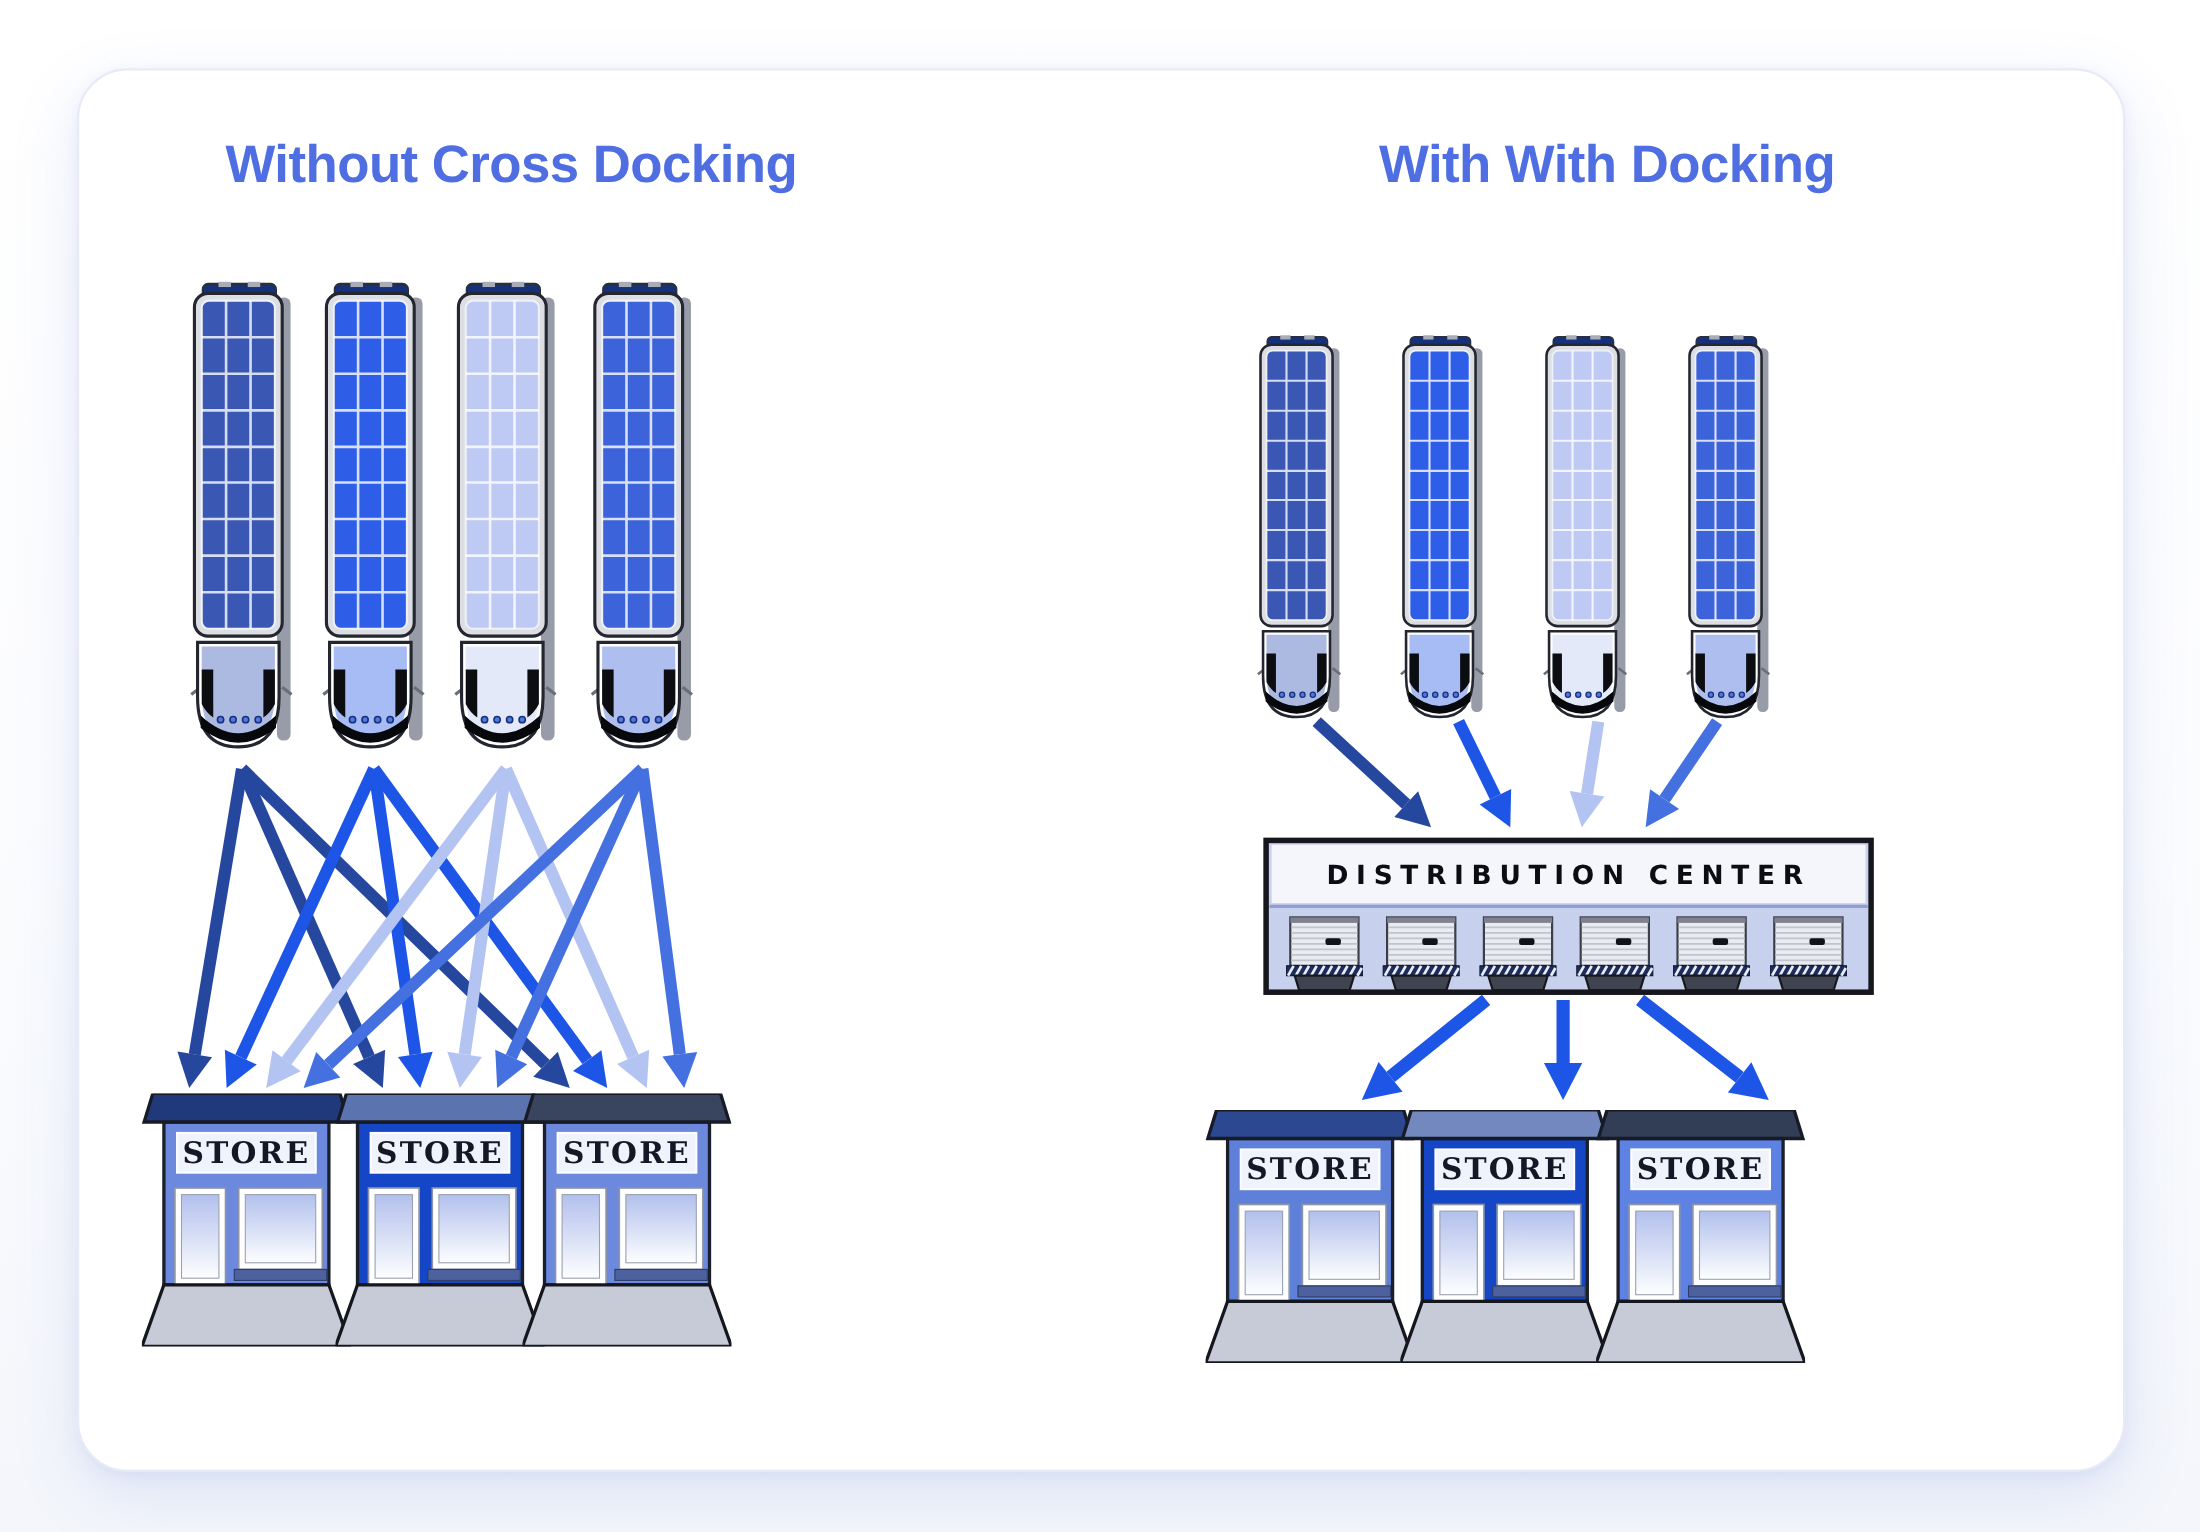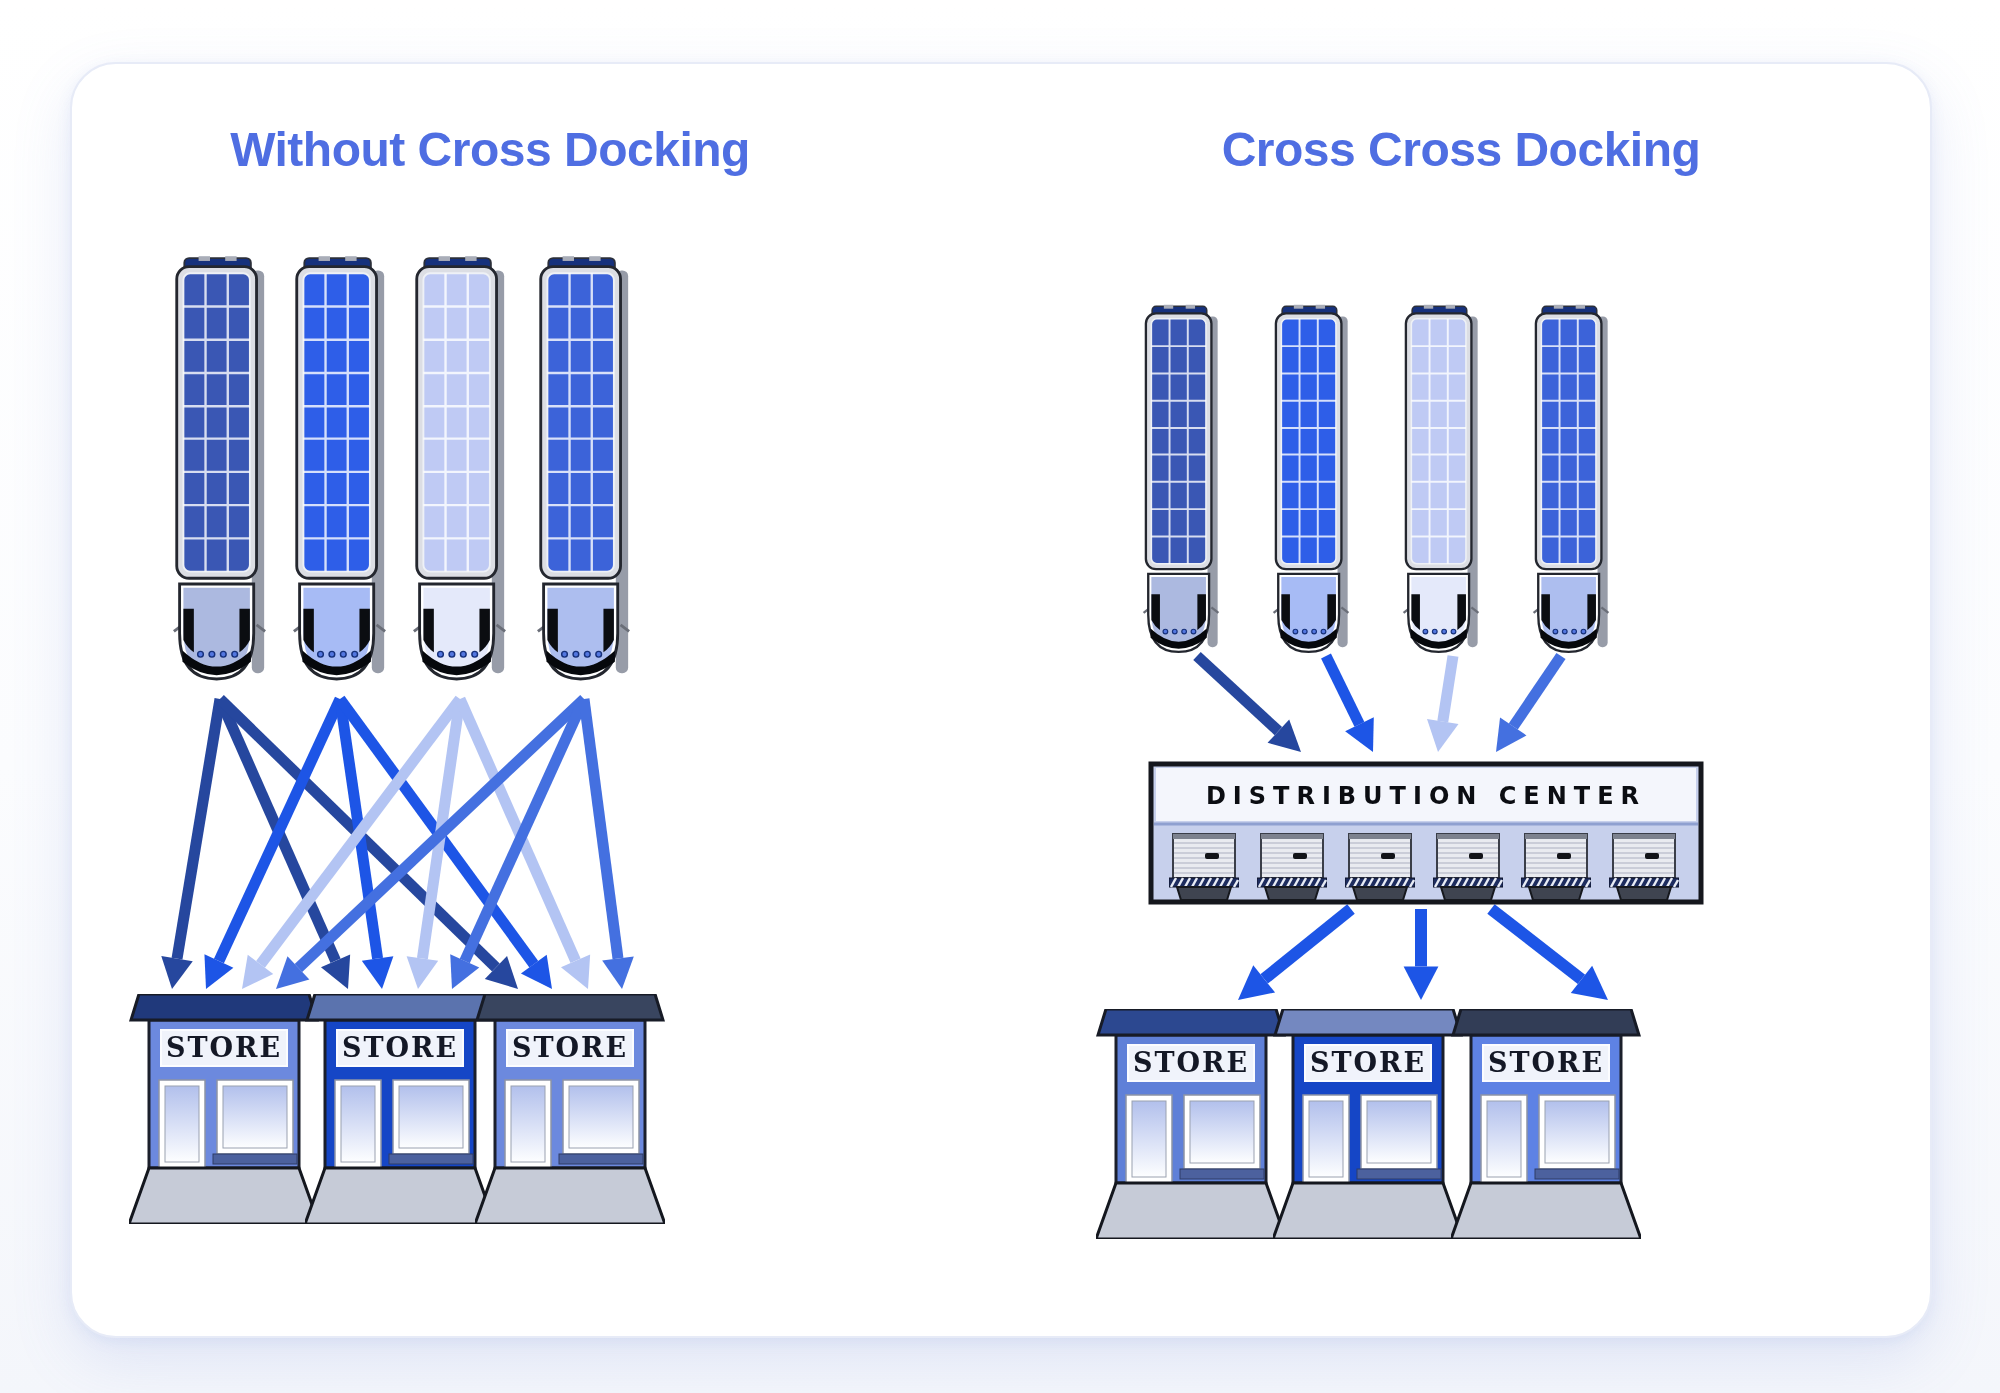--- a/index.html
+++ b/index.html
@@ -14,21 +14,21 @@
     border:2px solid #e7ebf7;
     box-shadow:0 22px 60px rgba(110,135,215,.16),0 4px 14px rgba(110,135,215,.10);
     display:flex;
   }
   .panel{position:relative;width:929px;height:1272px;}
   .panel-title{
     position:absolute;top:58px;margin:0;font-weight:bold;
     font-size:48px;letter-spacing:-.5px;line-height:1.15;
     color:#4f6ee2;white-space:nowrap;
   }
-  .panel-title.left{left:118px;width:600px;text-align:center;}
+  .panel-title.left{left:133px;width:600px;}
   .panel-title.right{left:150px;width:620px;text-align:center;}
   .scene{position:absolute;left:0;top:130px;}
   .store-label{
     font-family:"DejaVu Serif","Liberation Serif",serif;
     font-weight:bold;font-size:27px;letter-spacing:2px;fill:#141826;
   }
   .dc-label{
     font-family:"DejaVu Sans","Liberation Sans",sans-serif;
     font-weight:bold;font-size:24px;letter-spacing:7px;fill:#0b0d12;
   }
@@ -153,21 +153,21 @@
         <g transform="translate(403,800)">
           <use href="#sym-store-base" width="190" height="230" color="#6c89de"></use>
           <use href="#sym-store-roof" width="190" height="230" color="#39455f"></use>
           <text class="store-label" x="95" y="63" text-anchor="middle">STORE</text>
         </g>
       </g>
     </svg>
   </div>
 
   <div class="panel">
-    <h2 class="panel-title right">Cross Cross Docking</h2>
+    <h2 class="panel-title right">With With Docking</h2>
     <svg id="svg-right" class="scene" width="929" height="1080" viewBox="0 0 929 1080">
       <g>
         <use href="#sym-truck" x="141" y="110" width="78" height="351" color="#3a57b4"></use>
         <use href="#sym-truck" x="271" y="110" width="78" height="351" color="#2e5ee8"></use>
         <use href="#sym-truck" x="401" y="110" width="78" height="351" color="#bfcaf4"></use>
         <use href="#sym-truck" x="531" y="110" width="78" height="351" color="#3c63d9"></use>
       </g>
 
       <g id="arrows-right">
           <line x1="196" y1="462" x2="277.3680539054734" y2="537.1089728358215" stroke="#26479e" stroke-width="11"></line>

